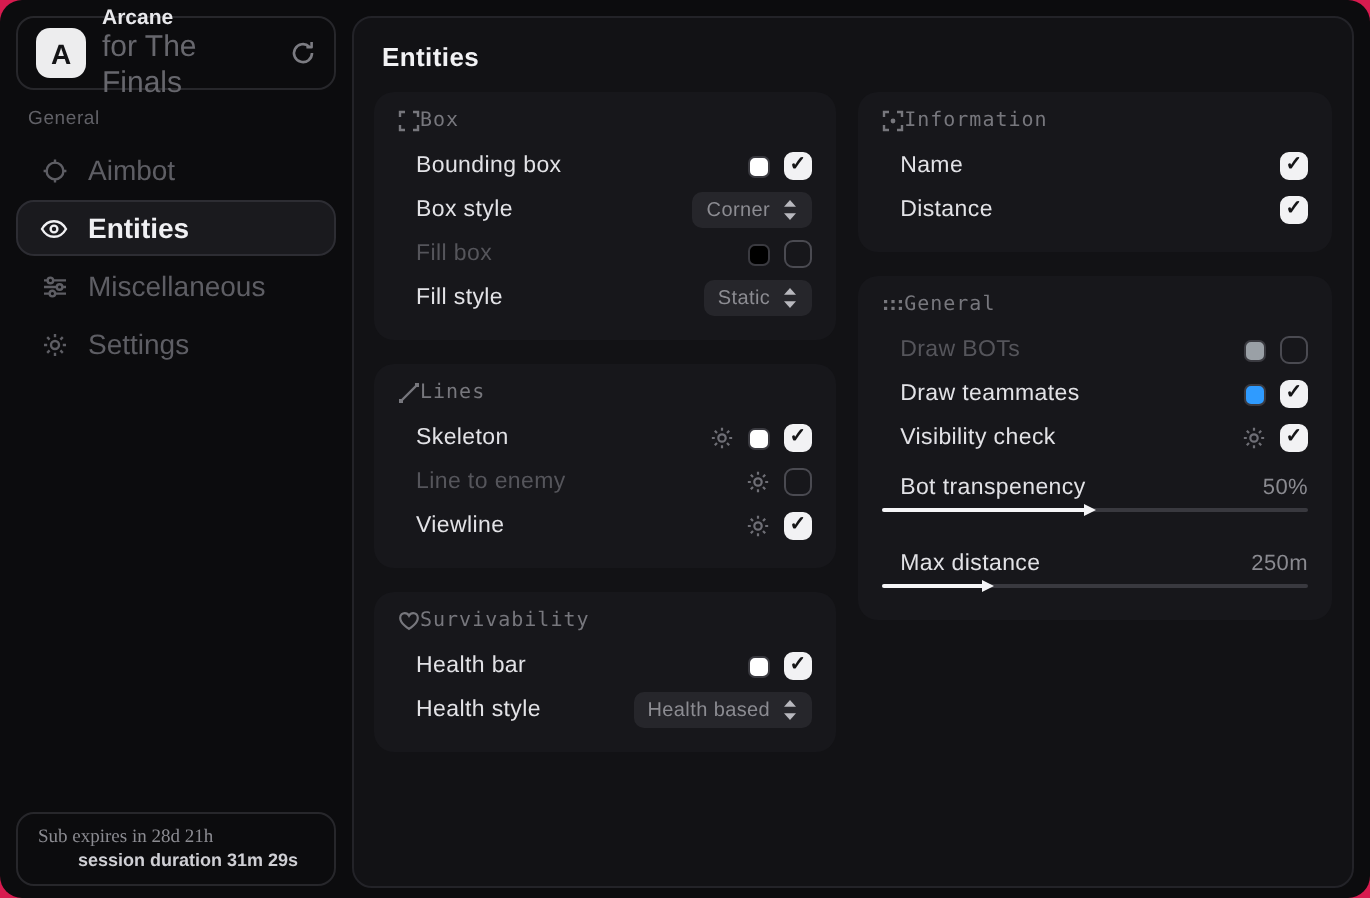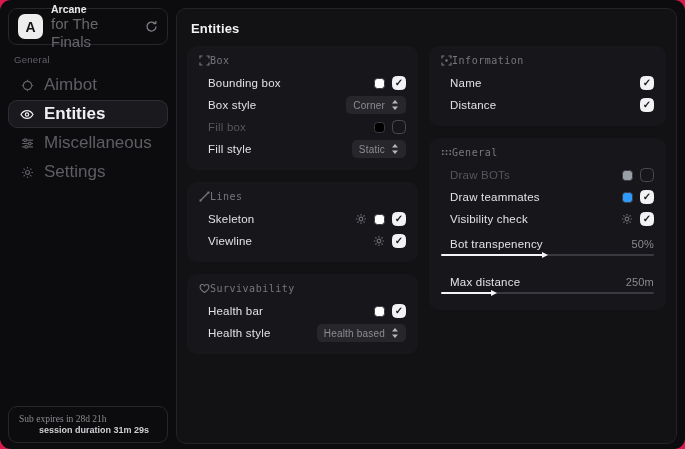--- a/index.html
+++ b/index.html
@@ -13,21 +13,21 @@
     border:1px solid #27272b; border-radius:9px; display:flex; align-items:center; padding:0 9px; gap:8px; }
   .logo { width:25px; height:25px; border-radius:7px; background:#ededee; color:#141416;
     display:flex; align-items:center; justify-content:center; font-weight:bold; font-size:14px; }
   .app-text { flex:1; line-height:1.15; }
   .app-name { font-size:10.5px; font-weight:bold; color:#e9e9ec; }
   .app-sub { font-size:15px; color:#67676d; }
   .reload { color:#7c7c82; display:flex; }
   .category { margin:18px 0 8px 14px; font-size:9.5px; color:#616167; letter-spacing:.3px; position:absolute; top:36px;}
   .side-list { position:absolute; top:70px; left:0; width:100%; }
   .side-item { display:flex; align-items:center; gap:10px; height:28px; margin:1px 8px; padding:0 11px;
-    border-radius:9px; color:#5e5e64; font-size:17px; cursor:pointer; border:1px solid transparent; }
+    border-radius:9px; color:#5e5e64; font-size:14px; cursor:pointer; border:1px solid transparent; }
   .side-item .ic { display:flex; width:14px; justify-content:center; }
   .side-item.active { background:#1a1a1e; border-color:#2d2d33; color:#f0f0f3; font-weight:bold; }
   .foot-card { position:absolute; left:8px; bottom:6px; width:160px; height:37px;
     border:1px solid #27272b; border-radius:9px; padding:4px 10px; display:flex; flex-direction:column; justify-content:center; }
   .foot-line1 { font-family:Liberation Serif, serif; font-size:9.5px; color:#8b8b91; }
   .foot-line2 { font-size:9px; font-weight:bold; color:#cfcfd4; margin-top:1px;padding-left:20px; }
 
   
   .main { position:absolute; left:176px; top:8px; width:501px; height:436px;
     background:#121215; border:1px solid #232328; border-radius:10px; }
@@ -208,20 +208,32 @@
                     <circle cx="6.5" cy="6.5" r="2"></circle>
                     <path d="M6.5 1v1.6M6.5 10.4V12M1 6.5h1.6M10.4 6.5H12M2.6 2.6l1.2 1.2M9.2 9.2l1.2 1.2M10.4 2.6L9.2 3.8M3.8 9.2l-1.2 1.2"></path>
                   </svg>
               </span>
               <span class="swatch" style="background: rgb(255, 255, 255);"></span>
               <span class="checkbox on">
                   <span class="check">✓</span>
                 </span>
             </span>
           </div>
+          <div class="row dim">
+            <span class="lbl">Line to enemy</span>
+            <span class="ctrl">
+              <span class="gearbtn">
+                <svg width="12" height="12" viewBox="0 0 13 13" fill="none" stroke="currentColor" stroke-width="1.2">
+                    <circle cx="6.5" cy="6.5" r="2"></circle>
+                    <path d="M6.5 1v1.6M6.5 10.4V12M1 6.5h1.6M10.4 6.5H12M2.6 2.6l1.2 1.2M9.2 9.2l1.2 1.2M10.4 2.6L9.2 3.8M3.8 9.2l-1.2 1.2"></path>
+                  </svg>
+              </span>
+              <span class="checkbox"></span>
+            </span>
+          </div>
           <div class="row">
             <span class="lbl">Viewline</span>
             <span class="ctrl">
               <span class="gearbtn">
                 <svg width="12" height="12" viewBox="0 0 13 13" fill="none" stroke="currentColor" stroke-width="1.2">
                     <circle cx="6.5" cy="6.5" r="2"></circle>
                     <path d="M6.5 1v1.6M6.5 10.4V12M1 6.5h1.6M10.4 6.5H12M2.6 2.6l1.2 1.2M9.2 9.2l1.2 1.2M10.4 2.6L9.2 3.8M3.8 9.2l-1.2 1.2"></path>
                   </svg>
               </span>
               <span class="checkbox on">

